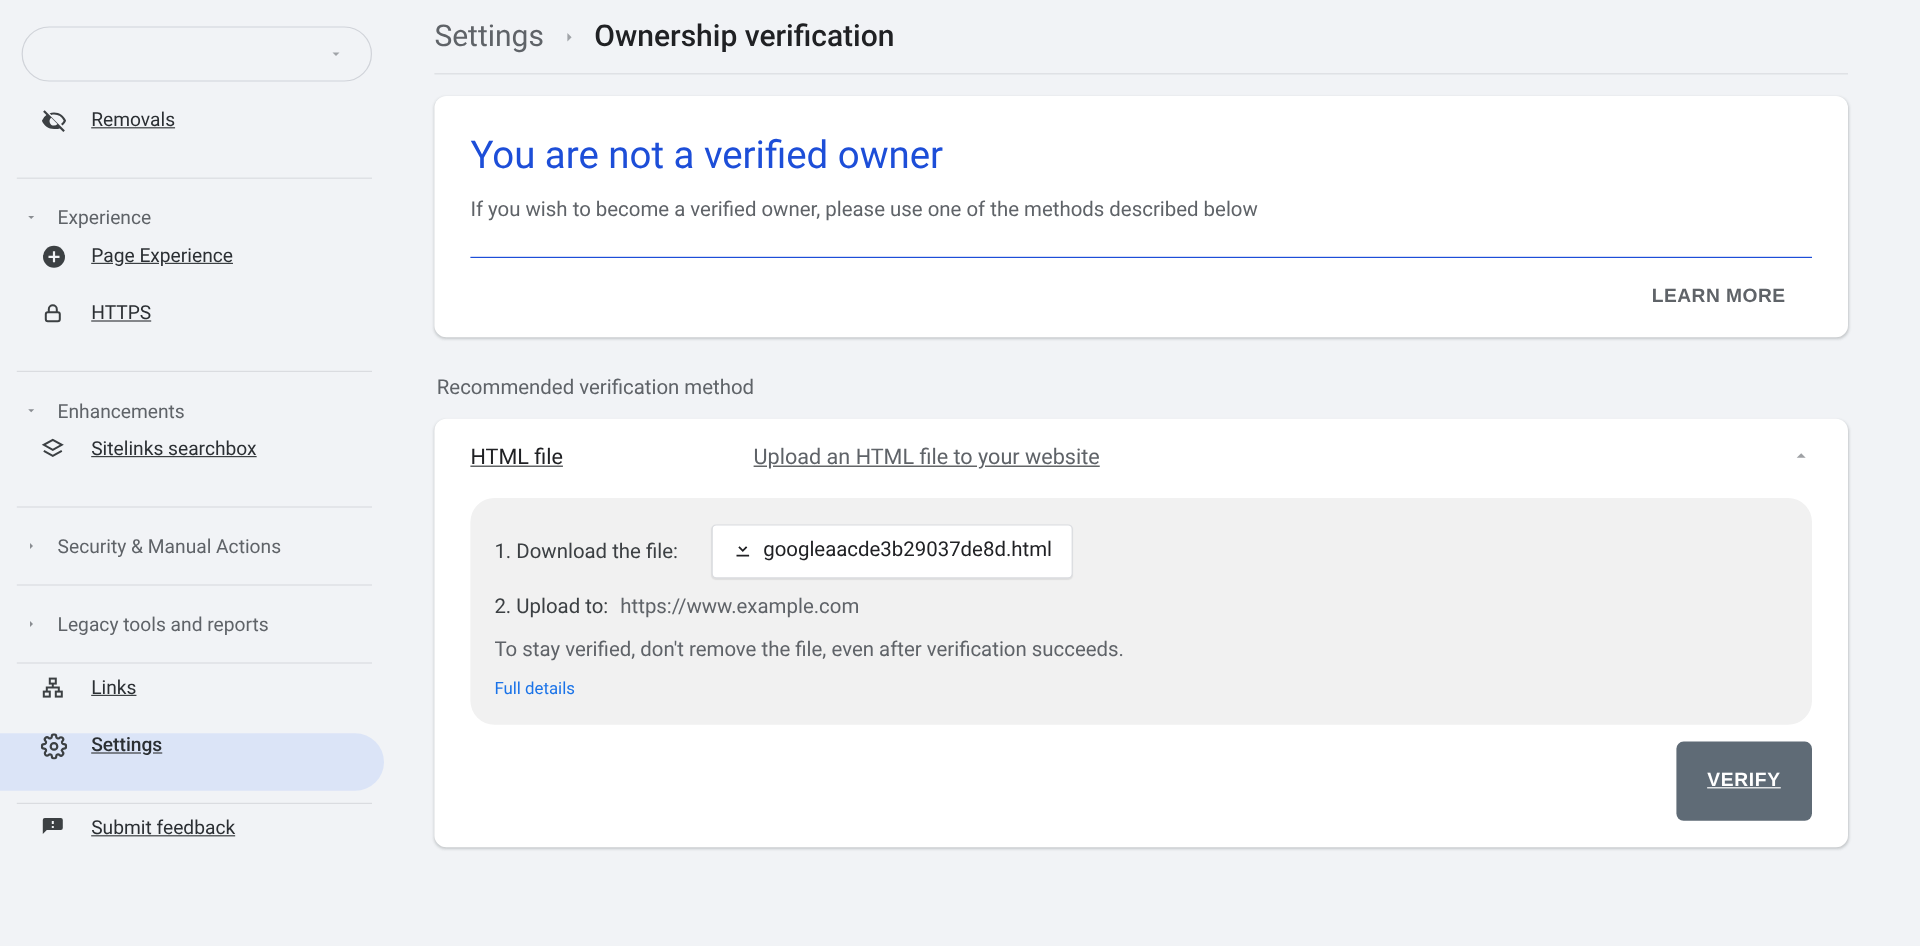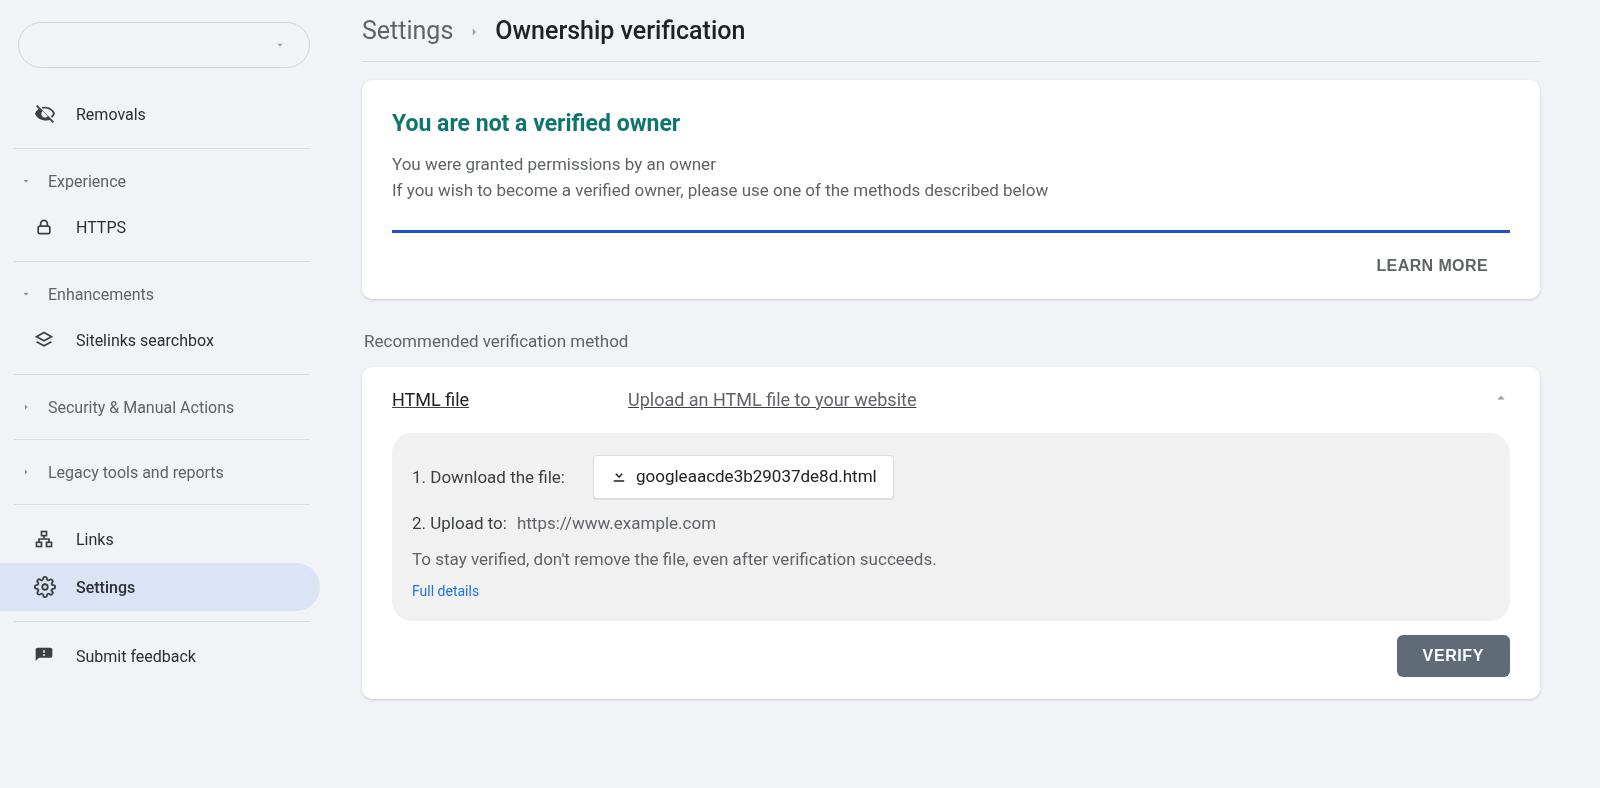--- a/index.html
+++ b/index.html
@@ -27,27 +27,28 @@
       border: 1px solid #d0d3d9;
       border-radius: 23px;
       background: #f1f3f6;
       display:flex; align-items:center; justify-content:flex-end;
       padding: 0 22px;
       cursor: pointer;
     }
     .property-select svg { opacity:.55; }
 
     .nav-item {
-      display:flex; align-items:center;
+      display:flex; align-items:flex-start;
       height: 48px;
       padding-left: 34px;
       cursor:pointer;
       border-top-right-radius: 24px;
       border-bottom-right-radius: 24px;
       margin-right: 4px;
+      text-decoration: underline;
     }
     .nav-item .icon { width: 42px; display:flex; align-items:center; }
     .nav-item .label { font-size: 16px; color:#2b2f33; }
     .nav-item.active { background:#dbe4f7; }
     .nav-item.active .label { font-weight: 500; }
 
     .divider { height:1px; background:#dadce0; margin:10px 14px; }
 
     .section-header {
       display:flex; align-items:center;
@@ -65,24 +66,24 @@
     .breadcrumb .crumb { color:#5f6368; }
     .breadcrumb .crumb.current { color:#202124; font-weight:500;}
     .breadcrumb svg { opacity:.55 }
 
     .card {
       background:#fff; border-radius:10px;
       box-shadow: 0 1px 2px rgba(60,64,67,.15), 0 1px 3px rgba(60,64,67,.1);
       margin-bottom: 32px;
     }
     .status-card { padding: 30px 30px 0 30px;}
-    .status-title { font-size:23px; font-weight:700; color:#0f766e; margin-bottom:14px;}
+    .status-title { font-size:32px; font-weight:400; color:#1d4ed8; margin-bottom:14px;}
     .status-body { color:#5f6368; font-size:17px; line-height:1.55; padding-bottom:26px;}
     .status-actions {
-      border-top:3px solid #1d4ed8;
+      border-top:1px solid #1d4ed8;
       display:flex; justify-content:flex-end;
       padding: 14px 6px;
     }
     .flat-btn {
       background:none; border:none; font-size:16px; font-weight:600;
       color:#5f6368; letter-spacing:.4px; padding:10px 16px; cursor:pointer;
     }
 
     .rec-label { color:#5f6368; font-size:17px; margin: 0 0 16px 2px;}
 
@@ -107,21 +108,21 @@
       font-size:17px; color:#202124; cursor:pointer;
     }
     .url-text { color:#5f6368;}
     .note { color:#5f6368; margin: 16px 0 14px;}
     .link { color:#1a73e8; font-size:14px; cursor:pointer;}
 
     .method-actions { display:flex; justify-content:flex-end; padding: 14px 30px 22px;}
     .verify-btn {
       background:#5f6b76; color:#fff; border:none; border-radius:6px;
       font-size:16px; font-weight:700; letter-spacing:.6px;
-      padding: 12px 26px; cursor:pointer;
+      padding: 24px 26px; cursor:pointer;text-decoration:underline;
     }
 
     
     .ic { display:inline-flex; }
   </style>
 </head>
 <body>
 
 <div class="sidebar">
   <div class="property-select">
@@ -145,20 +146,30 @@
 
   <div class="section-header">
     <span class="chev">
       <svg width="12" height="12" viewBox="0 0 24 24" fill="#5f6368">
           <path d="M7 10l5 5 5-5z"></path>
         </svg>
     </span>
     <span>Experience</span>
   </div>
 
+  <div class="nav-item">
+    <span class="icon">
+      <svg width="22" height="22" viewBox="0 0 24 24" fill="#3c4043">
+          <circle cx="12" cy="12" r="10"></circle>
+          <path fill="#f1f3f6" d="M11 7h2v10h-2z"></path>
+          <path fill="#f1f3f6" d="M7 11h10v2H7z"></path>
+        </svg>
+    </span>
+    <span class="label">Page Experience</span>
+  </div>
 
 
   <div class="nav-item">
     <span class="icon">
       <svg width="20" height="20" viewBox="0 0 24 24" fill="none" stroke="#3c4043" stroke-width="2">
           <rect x="5" y="11" width="14" height="9" rx="2"></rect>
           <path d="M8 11V8a4 4 0 0 1 8 0v3"></path>
         </svg>
     </span>
     <span class="label">HTTPS</span>
@@ -251,21 +262,20 @@
           <path d="M10 6l6 6-6 6z"></path>
         </svg>
     </span>
     <span class="crumb current">Ownership verification</span>
   </div>
   <div style="height:1px;background:#dadce0;margin:-6px 0 18px;"></div>
 
   <div class="card status-card">
     <div class="status-title">You are not a verified owner</div>
     <div class="status-body">
-      <div>You were granted permissions by an owner</div>
       <div>If you wish to become a verified owner, please use one of the methods described below</div>
     </div>
     <div class="status-actions">
       <button class="flat-btn">LEARN MORE</button>
     </div>
   </div>
 
   <div class="rec-label">Recommended verification method</div>
 
   <div class="card method-card">

